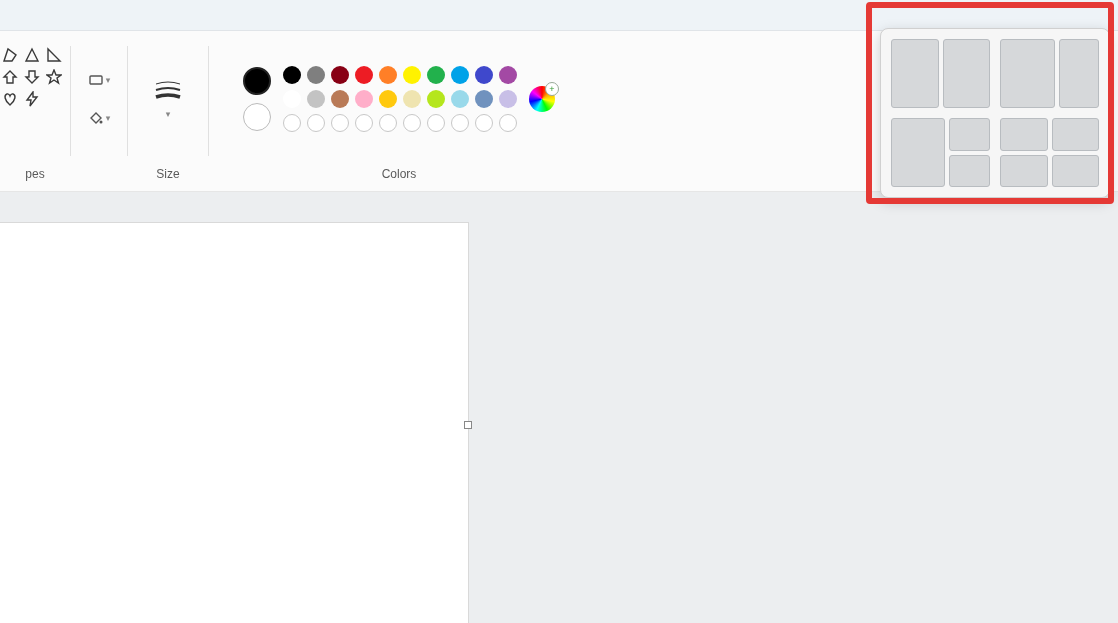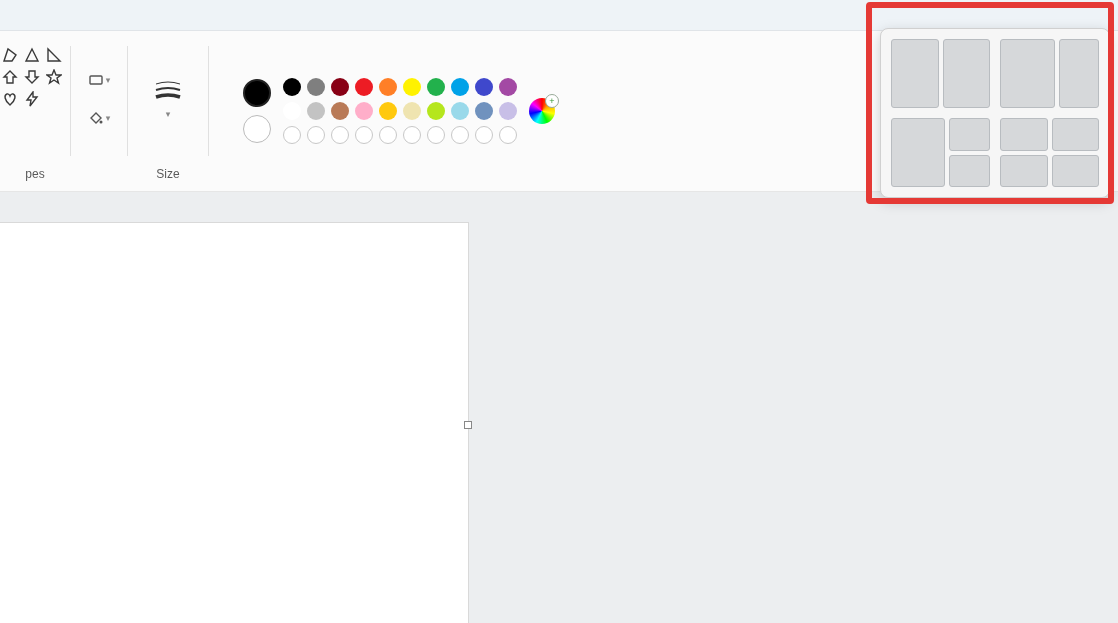--- a/index.html
+++ b/index.html
@@ -179,20 +179,21 @@
             <div class="sw empty"></div>
             <div class="sw empty"></div>
             <div class="sw empty"></div>
             <div class="sw empty"></div>
           </div>
         <div class="edit-colors">
           <div class="plus">+</div>
         </div>
       </div>
     </div>
+    <div class="label">Colors</div>
   </div>
 
 </div>
 
 <div class="workspace">
   <div class="canvas">
     <div class="handle" style="right:-4px;top:50%;transform:translateY(-50%)"></div>
   </div>
 </div>
 

